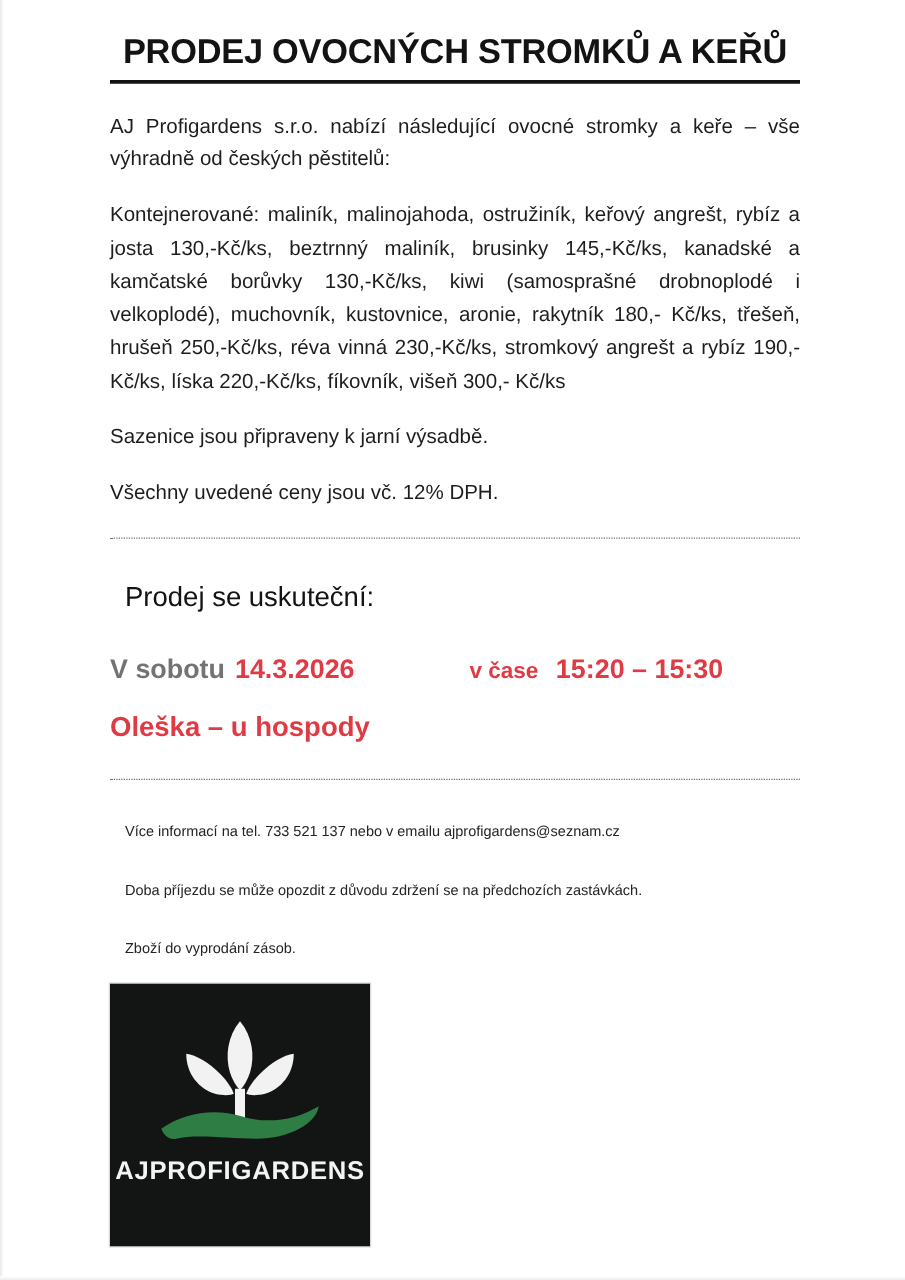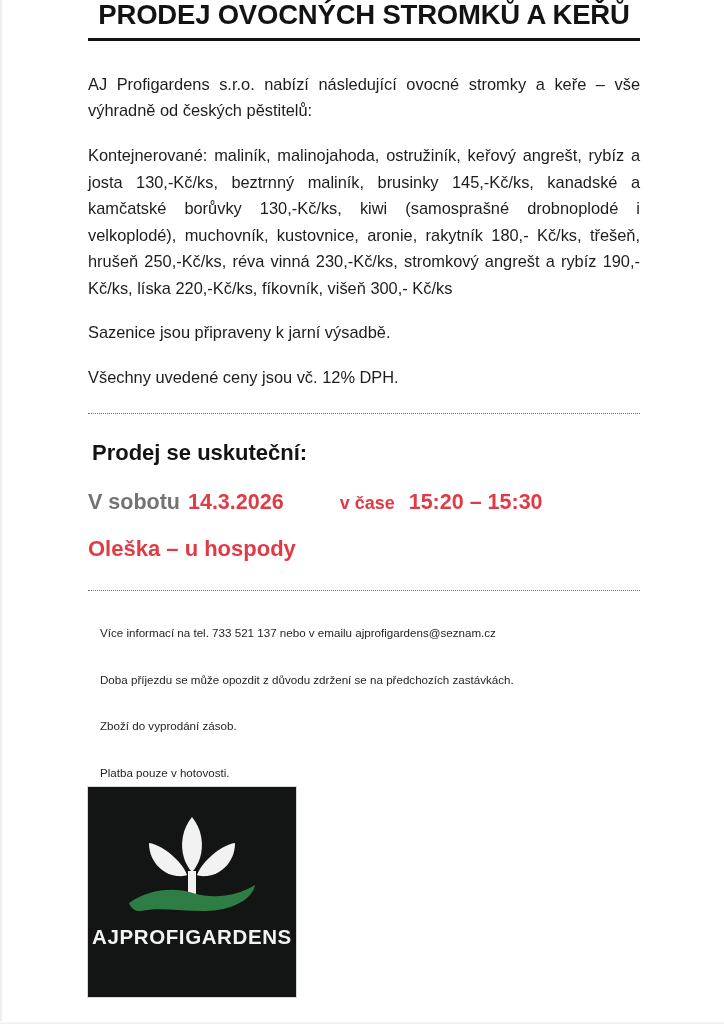--- a/index.html
+++ b/index.html
@@ -37,20 +37,21 @@
     position: absolute;
     left: 88px;
     top: 0;
     width: 552px;   
     height: 1024px;
   }
 
   
   .doc-title {
     margin: 0;
+    padding-top: 26px;
     font-size: 27.5px;
     font-weight: 700;
     letter-spacing: -0.2px;
     line-height: 1.12;
     text-align: center;
     color: #131313;
     white-space: nowrap;
   }
   .title-rule {
     margin-top: 7px;
@@ -63,37 +64,37 @@
   .body-p {
     margin: 0;
     padding-top: 18px;
     font-size: 16.4px;
     line-height: 1.62;
     text-align: justify;
     text-justify: inter-word;
     color: #1d1d1d;
     hyphens: none;
   }
-  .body-p.first { padding-top: 30px; }
+  .body-p.first { padding-top: 21px; }
 
   
   .dotted-sep {
     margin-top: 22px;
     border-top: 1.6px dotted #6f6f6f;
     width: 100%;
     height: 0;
   }
   .dotted-sep.second { margin-top: 26px; }
 
   
   .sale-heading {
-    margin: 4px;
+    margin: 12px;
     padding-top: 21px;
     font-size: 22px;
-    font-weight: 700;
+    font-weight: 400;
     color: #131313;
     line-height: 1.3;
   }
   .sale-row {
     display: flex;
     align-items: baseline;
     padding-top: 19px;
   }
   .sale-when {
     font-size: 21.5px;
@@ -102,21 +103,21 @@
     white-space: nowrap;
   }
   .sale-date {
     font-size: 21.5px;
     font-weight: 700;
     color: #E03B45;
     margin-left: 8px;
     white-space: nowrap;
   }
   .sale-time-wrap {
-    margin-left: 56px;
+    margin-left: 92px;
     display: flex;
     align-items: baseline;
     white-space: nowrap;
   }
   .sale-time-label {
     font-size: 18px;
     font-weight: 700;
     color: #E03B45;
   }
   .sale-time-value {

